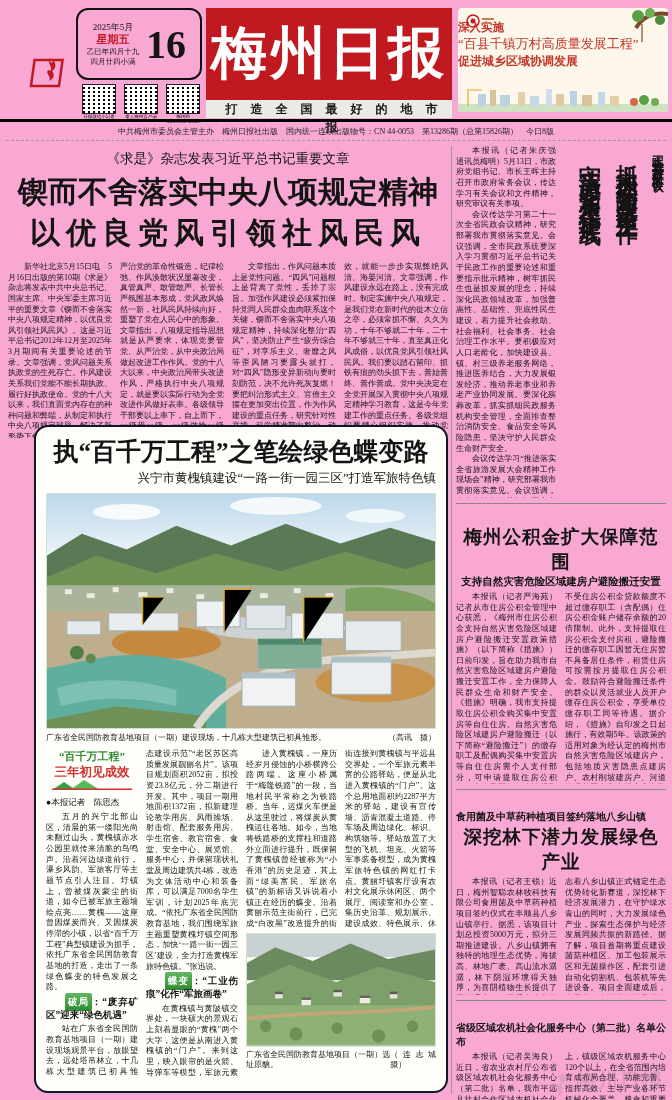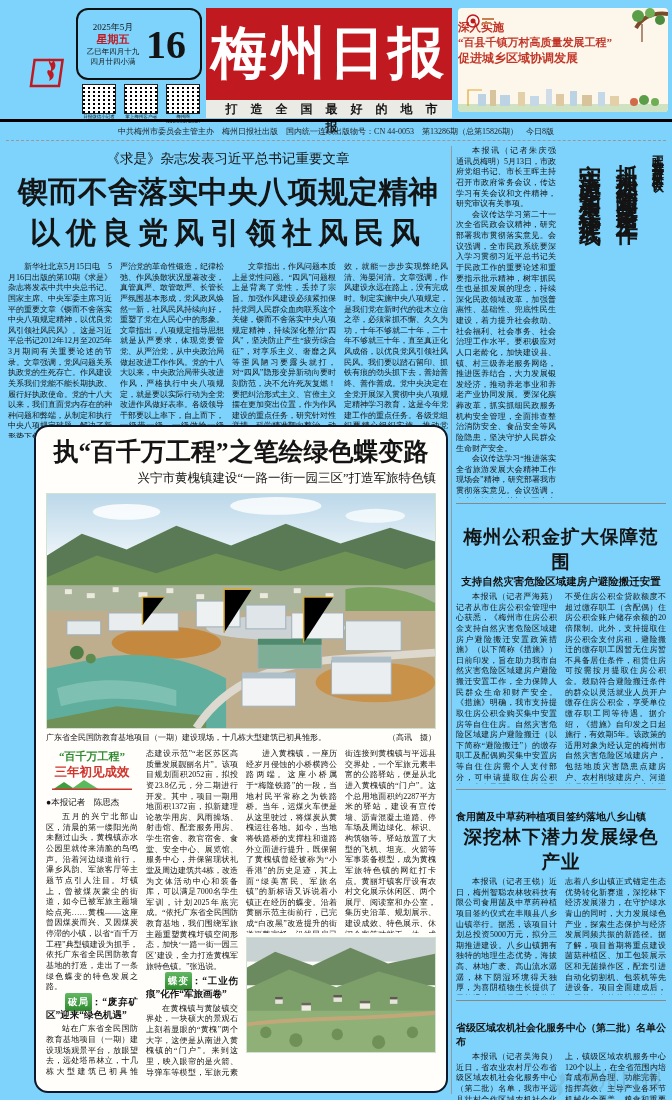--- a/index.html
+++ b/index.html
@@ -1,17 +1,17 @@
 <!DOCTYPE html>
 <html><head>
 <meta charset="utf-8">
 <style>
   * { margin:0; padding:0; box-sizing:border-box; }
   body { background:#888; }
-  .page { position:relative; width:672px; height:1100px; margin:0 auto; background:#7dd3fc;
+  .page { position:relative; width:672px; height:1100px; margin:0 auto; background:#f9a8d4;
           font-family:"Liberation Serif","DejaVu Serif",serif; color:#141414; overflow:hidden; }
 
   
   .topbar { position:absolute; left:0; top:0; width:672px; height:122px; }
   .logo-mini { position:absolute; left:28px; top:50px; width:44px; height:44px; }
   .datebox { position:absolute; left:76px; top:8px; width:126px; height:72px;
              border:2px solid #111; border-radius:12px; display:flex; align-items:center; padding:2px 8px; }
   .date-left { flex:1; text-align:center; line-height:1.25; }
   .d-month { font-size:9px; }
   .d-week  { font-size:11px; font-weight:700; color:#c01920; }
@@ -25,21 +25,21 @@
       background-blend-mode:screen; }
   .qr-cap { font-size:4.5px; text-align:center; line-height:1.2; font-family:"Liberation Sans",sans-serif; }
   .masthead { position:absolute; left:206px; top:8px; width:246px; height:110px; }
   .mast-red { height:92px; background:#c01920; color:#fff; text-align:center;
               font-size:56px; font-weight:700; line-height:90px; letter-spacing:3px; }
   .mast-slogan { height:18px; background:#ebebe6; font-weight:700; font-size:12px;
                  text-align:center; letter-spacing:13px; line-height:18px; padding-left:18px; }
   .banner { position:absolute; left:458px; top:8px; width:210px; height:104px; background:#fdf6ea;
             border-radius:4px; overflow:hidden; text-align:left; }
   .banner-l1 { margin-top:12px; font-size:11.5px; font-weight:700; color:#c2372a; }
-  .banner-l2 { font-size:11px;  font-weight:700; color:#c2372a; }
+  .banner-l2 { font-size:13px;  font-weight:400; color:#c2372a; }
   .banner-l3 { font-size:12px;  font-weight:700; color:#c2372a; }
   .banner-sky { position:absolute; left:0; bottom:0; width:210px; height:26px; }
   .banner-branch { position:absolute; right:0; top:0; width:66px; height:40px; }
   .banner-emblem { position:absolute; left:8px; top:6px; width:30px; height:14px; }
   .black-rule { position:absolute; left:0; top:119px; width:672px; height:3px; background:#000; }
   .publine { position:absolute; left:0; top:126px; width:672px; text-align:center; font-size:8px; color:#222; }
   .dotline { position:absolute; left:6px; top:140px; width:660px; border-top:1px dashed #999; }
 
   
   .bt { font-size:8px; line-height:1.33; text-align:justify; }
@@ -321,20 +321,24 @@
               <rect x="58" y="66" width="10" height="2.5" fill="#6b655c"></rect>
             <rect x="92" y="60" width="9" height="5" fill="#e6e3da"></rect>
               <rect x="92" y="58" width="9" height="2.5" fill="#5e5a52"></rect>
             <rect x="120" y="66" width="11" height="6" fill="#efece2"></rect>
               <rect x="120" y="64" width="11" height="2.5" fill="#6b655c"></rect>
             <rect x="152" y="62" width="8" height="5" fill="#e6e3da"></rect>
               <rect x="152" y="60" width="8" height="2.5" fill="#5e5a52"></rect>
           </g>
           <path d="M0 88 C60 80 120 84 200 76" stroke="#c2a878" stroke-width="4" fill="none"></path>
         </svg>
+        <div class="cap-row">
+          <span>广东省全民国防教育基地项目（一期）选址原貌。</span>
+          <span>（连志城　摄）</span>
+        </div>
       </div>
     </div>
   </div>
 
   <div class="rail">
 
     <div class="gov-wrap">
       <div class="gov-body bt">
         <p>本报讯（记者朱庆强　通讯员梅明）5月13日，市政府党组书记、市长王晖主持召开市政府常务会议，传达学习有关会议和文件精神，研究审议有关事项。</p>
         <p>会议传达学习第二十一次全省民政会议精神，研究部署我市贯彻落实意见。会议强调，全市民政系统要深入学习贯彻习近平总书记关于民政工作的重要论述和重要指示批示精神，树牢抓民生也是抓发展的理念，持续深化民政领域改革，加强普惠性、基础性、兜底性民生建设，着力提升社会救助、社会福利、社会事务、社会治理工作水平。要积极应对人口老龄化，加快建设县、镇、村三级养老服务网络，推进医养结合，大力发展银发经济，推动养老事业和养老产业协同发展。要深化殡葬改革，抓实抓细民政服务机构安全管理，全面排查整治消防安全、食品安全等风险隐患，坚决守护人民群众生命财产安全。</p>

